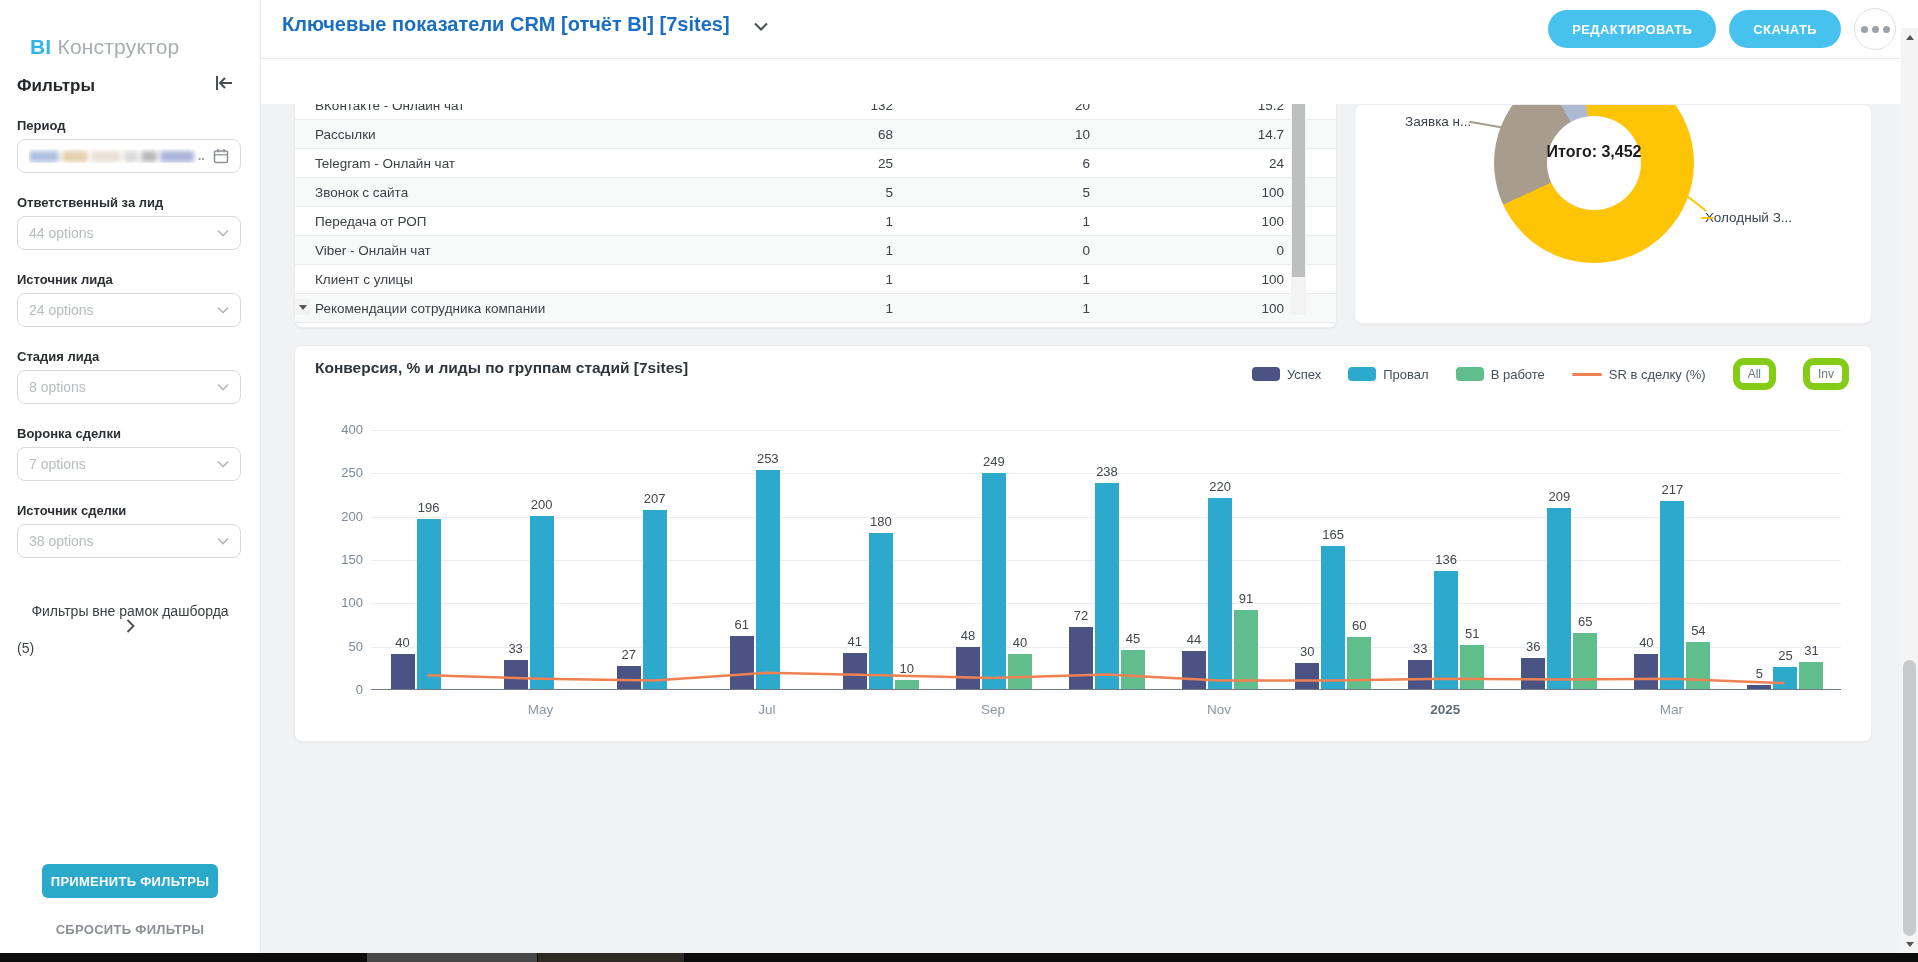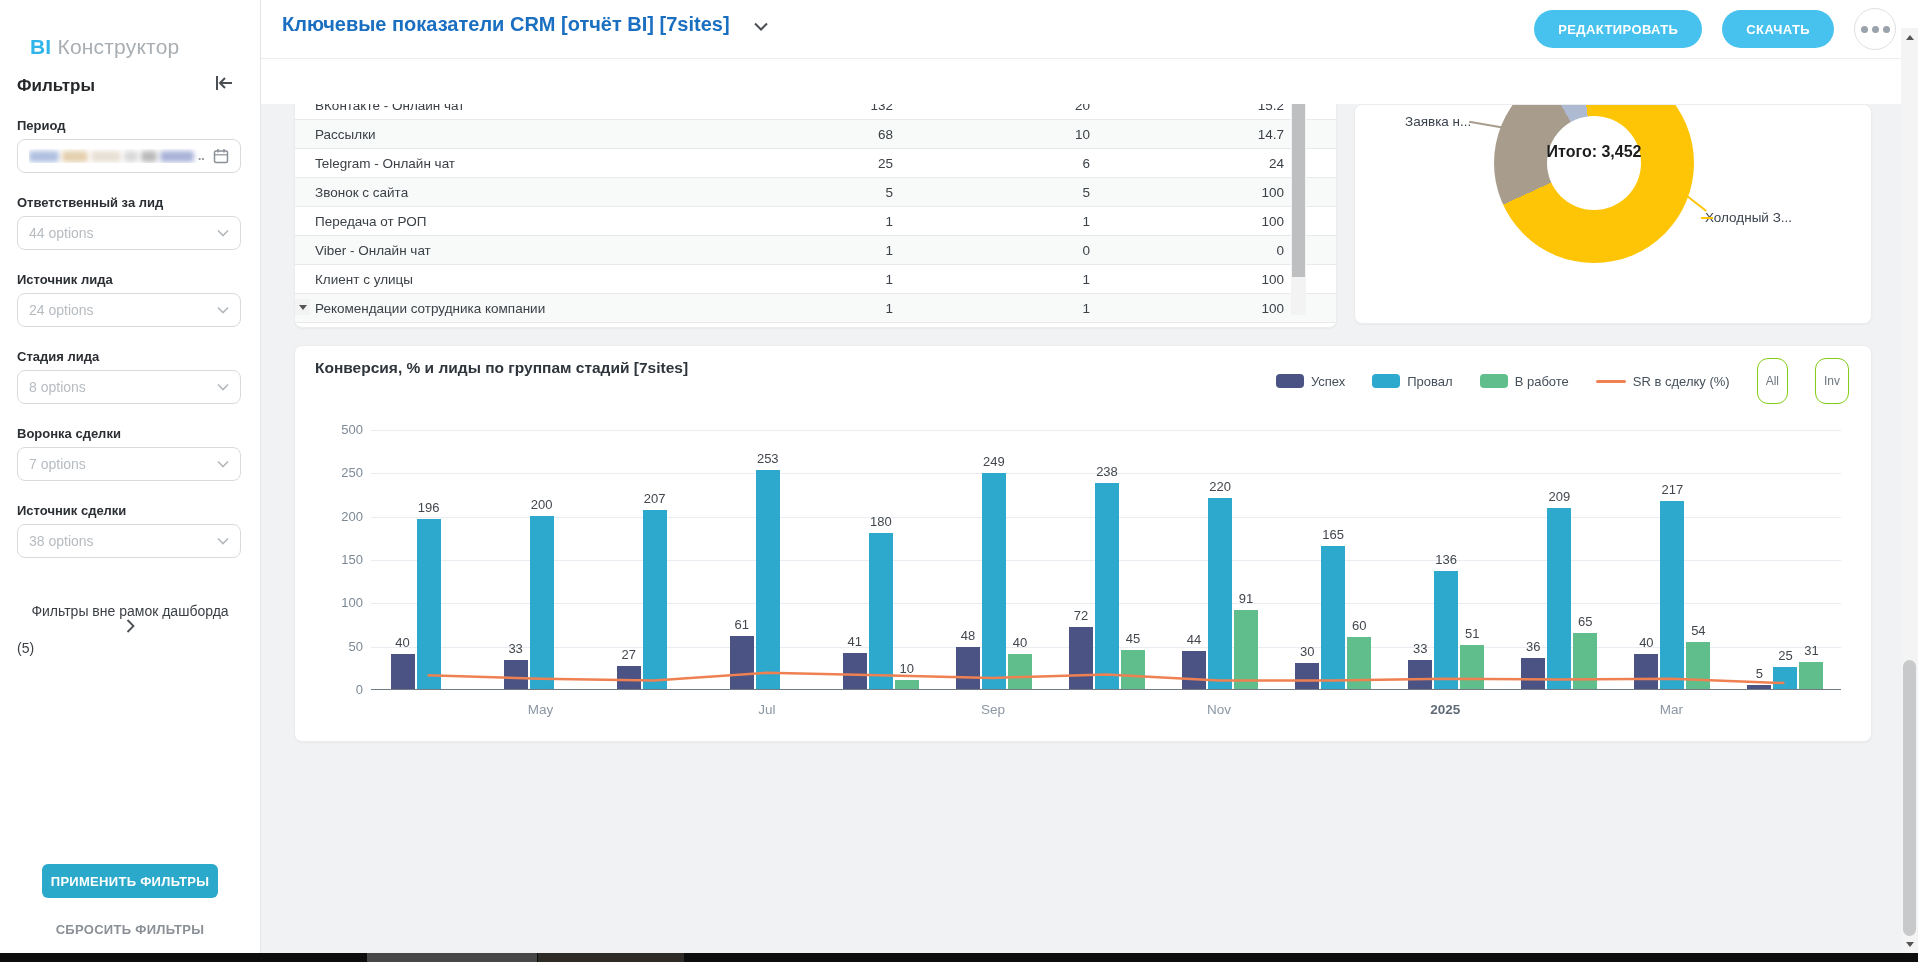--- a/index.html
+++ b/index.html
@@ -8,21 +8,21 @@
 
   
   .header{position:absolute;left:0;top:0;width:1918px;height:58px;background:#fff;}
   .logo{position:absolute;left:30px;top:15px;font-size:21px;letter-spacing:.2px;margin-top:20px;}
   .logo .bi{color:#2fb5ea;font-weight:bold;}
   .logo .nm{color:#a9aeb3;}
   .vdivider{position:absolute;left:260px;top:0;width:1px;height:953px;background:#e3e5e7;z-index:5;}
   .main-hline{position:absolute;left:261px;top:58px;width:1657px;height:1px;background:#ececee;}
   .doc-title{position:absolute;left:282px;top:13px;font-size:20px;font-weight:bold;color:#1a6fc0;display:flex;align-items:center;gap:24px;}
   .doc-title svg{margin-top:3px;}
-  .hdr-actions{position:absolute;right:22px;top:8px;display:flex;align-items:center;gap:20px;}
+  .hdr-actions{position:absolute;right:22px;top:8px;display:flex;align-items:center;gap:13px;}
   .pill-btn{height:38px;padding:0 24px;border-radius:19px;background:#47c2ee;color:#fff;
             font-size:13px;font-weight:bold;letter-spacing:.4px;display:flex;align-items:center;border:none;cursor:pointer;}
   .more-btn{width:40px;height:40px;border-radius:50%;background:#fff;border:1px solid #dde1e4;
             display:flex;align-items:center;justify-content:center;gap:4px;cursor:pointer;}
   .more-btn i{width:7px;height:7px;border-radius:50%;background:#9aa3ab;display:block;}
 
   
   .sidebar{position:absolute;left:0;top:58px;width:260px;height:895px;background:#fff;z-index:4;}
   .sb-head{position:absolute;left:17px;top:18px;font-size:17px;font-weight:bold;color:#25282b;}
   .sb-collapse{position:absolute;right:26px;top:16px;cursor:pointer;}
@@ -76,21 +76,21 @@
   .leader{position:absolute;height:2px;}
 
   
   .bar-card{left:33px;top:241px;width:1578px;height:397px;}
   .bc-title{position:absolute;left:20px;top:13px;font-size:15.5px;font-weight:bold;color:#2f353c;}
   .legend{position:absolute;right:22px;top:12px;display:flex;align-items:center;gap:27px;}
   .lg-item{display:flex;align-items:center;gap:7px;cursor:pointer;}
   .lg-sw{width:28px;height:14px;border-radius:4px;}
   .lg-line{width:30px;height:3px;border-radius:2px;}
   .lg-txt{font-size:13px;color:#45505c;}
-  .lg-pill{border:1px solid #84cc16;border-radius:11px;padding:15px 8px;font-size:12px;color:#6e7880;cursor:pointer;}
+  .lg-pill{border:7px solid #84cc16;border-radius:11px;padding:2px 8px;font-size:12px;color:#6e7880;cursor:pointer;}
   .plot{position:absolute;left:76px;top:84px;width:1470px;height:260px;}
   .gridline{position:absolute;left:0;width:100%;height:1px;background:#e9edf1;}
   .axisline{position:absolute;left:0;top:259px;width:100%;height:1px;background:#717b84;}
   .ylab{position:absolute;width:46px;text-align:right;font-size:13px;color:#7d8a96;}
   .bar{position:absolute;bottom:1px;width:24px;}
   .bar-val{position:absolute;width:44px;text-align:center;font-size:13px;color:#42474d;}
   .xlab{position:absolute;top:272px;width:70px;text-align:center;font-size:13.5px;color:#8b97a3;}
   .xlab.bold{font-weight:bold;color:#5f6b76;}
   .sr-svg{position:absolute;left:0;top:0;overflow:visible;}
 
@@ -302,21 +302,21 @@
           <span class="lg-pill">All</span>
           <span class="lg-pill">Inv</span>
         </div>
       <div id="ylabels">
           <div class="ylab" style="left: 22px; top: 336px;">0</div>
           <div class="ylab" style="left: 22px; top: 292.667px;">50</div>
           <div class="ylab" style="left: 22px; top: 249.333px;">100</div>
           <div class="ylab" style="left: 22px; top: 206px;">150</div>
           <div class="ylab" style="left: 22px; top: 162.667px;">200</div>
           <div class="ylab" style="left: 22px; top: 119.333px;">250</div>
-          <div class="ylab" style="left: 22px; top: 76px;">500</div>
+          <div class="ylab" style="left: 22px; top: 76px;">400</div>
         </div>
       <div class="plot" id="plot">
           <div class="gridline" style="top: 216.667px;"></div>
           <div class="gridline" style="top: 173.333px;"></div>
           <div class="gridline" style="top: 130px;"></div>
           <div class="gridline" style="top: 86.6667px;"></div>
           <div class="gridline" style="top: 43.3333px;"></div>
           <div class="gridline" style="top: 0px;"></div>
           <div class="axisline"></div>
           <div class="bar" style="left: 19.5385px; height: 34.6667px; background: rgb(74, 83, 132);"></div>

